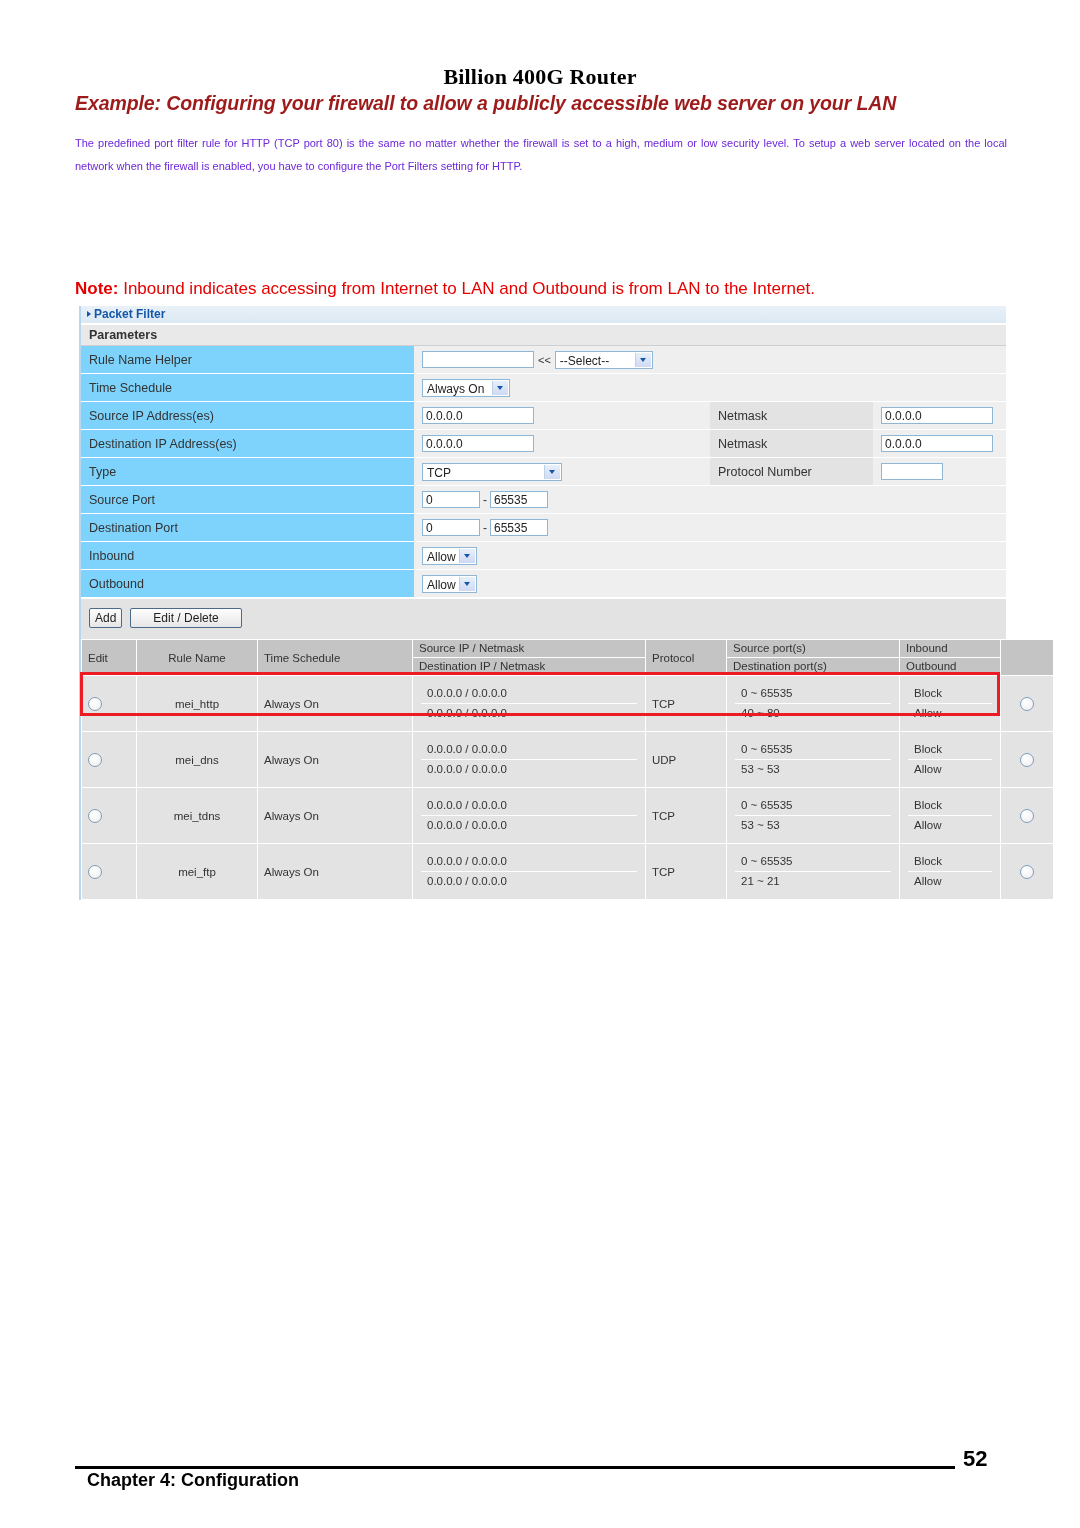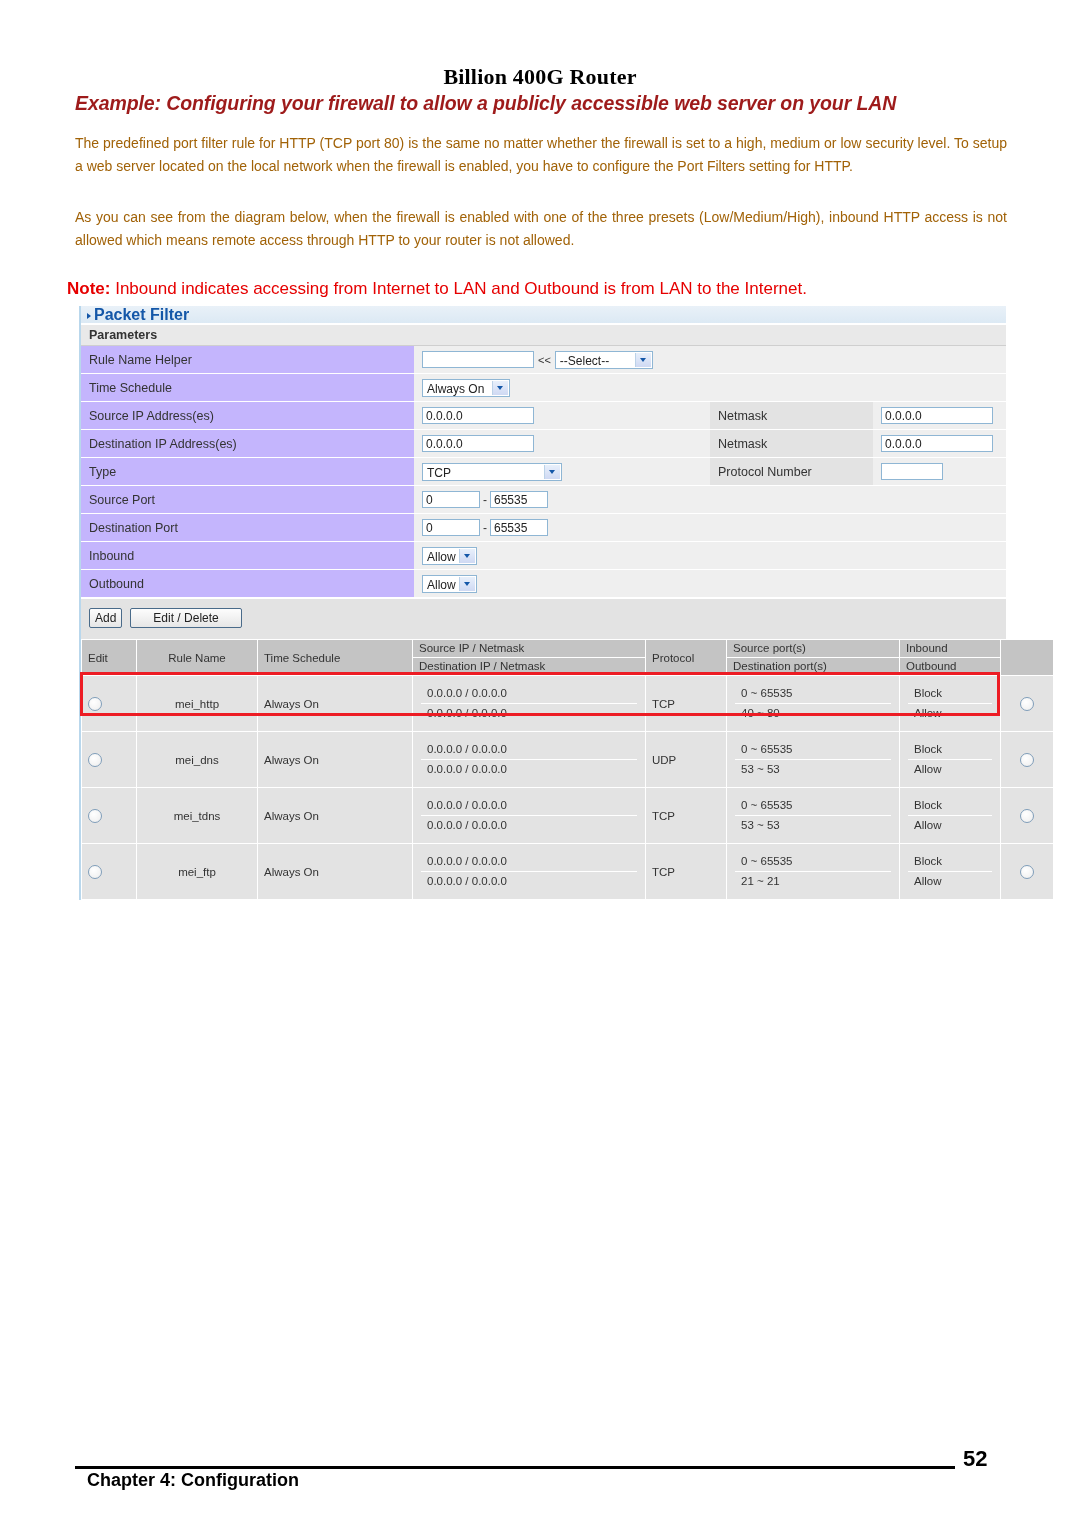--- a/index.html
+++ b/index.html
@@ -42,30 +42,30 @@
     font-style: italic;
     color: #9e1b1b;
     letter-spacing: -0.1px;
   }
 
   
   .para {
     position: absolute;
     left: 75px;
     width: 932px;
-    font-size: 14px;
+    font-size: 11px;
     line-height: 22.5px;
-    color: #a16207;
+    color: #6d28d9;
     text-align: justify;
   }
   #para1 { top: 132px; }
   #para2 { top: 206px; }
   .note {
     position: absolute;
-    left: 67px; top: 278px;
+    left: 75px; top: 278px;
     width: 932px;
     font-size: 17px;
     line-height: 22px;
     color: #e60000;
   }
   .note b { font-weight: bold; }
 
   
   .panel {
     position: absolute;
@@ -76,21 +76,21 @@
     font-size: 12px;
     color: #2b2b2b;
   }
   .panel-title {
     height: 17px;
     line-height: 17px;
     background: linear-gradient(to bottom, #e9f1f8 0%, #dce9f4 100%);
     border-bottom: 1px solid #ffffff;
     padding-left: 6px;
     font-weight: bold;
-    font-size: 16px;
+    font-size: 12px;
     color: #1457a8;
   }
   .panel-title .tri {
     display: inline-block;
     width: 0; height: 0;
     border-left: 4px solid #1457a8;
     border-top: 3px solid transparent;
     border-bottom: 3px solid transparent;
     margin-right: 3px;
     vertical-align: 1px;
@@ -115,21 +115,21 @@
   table.form td {
     height: 27px;
     font-size: 12.5px;
     color: #333;
     border-bottom: 1px solid #ffffff;
     padding: 0 0 0 8px;
     vertical-align: middle;
   }
   td.lbl {
     width: 325px;
-    background: #c4b5fd;
+    background: #7dd3fc;
   }
   td.fld {
     background: #efefef;
   }
   td.lbl2 {
     width: 155px;
     background: #e3e3e3;
   }
 
   
@@ -309,21 +309,20 @@
 </head>
 <body>
 
 <div class="page">
 
   <div class="doc-title">Billion 400G Router</div>
 
   <div class="example-heading">Example: Configuring your firewall to allow a publicly accessible web server on your LAN</div>
 
   <div class="para" id="para1">The predefined port filter rule for HTTP (TCP port 80) is the same no matter whether the firewall is set to a high, medium or low security level. To setup a web server located on the local network when the firewall is enabled, you have to configure the Port Filters setting for HTTP.</div>
-  <div class="para" id="para2">As you can see from the diagram below, when the firewall is enabled with one of the three presets (Low/Medium/High), inbound HTTP access is not allowed which means remote access through HTTP to your router is not allowed.</div>
 
   <div class="note">
     <b>Note:</b><span> Inbound indicates accessing from Internet to LAN and Outbound is from LAN to the Internet.</span>
   </div>
 
   <div class="panel">
 
     <div class="panel-title">
       <span class="tri"></span><span>Packet Filter</span>
     </div>

